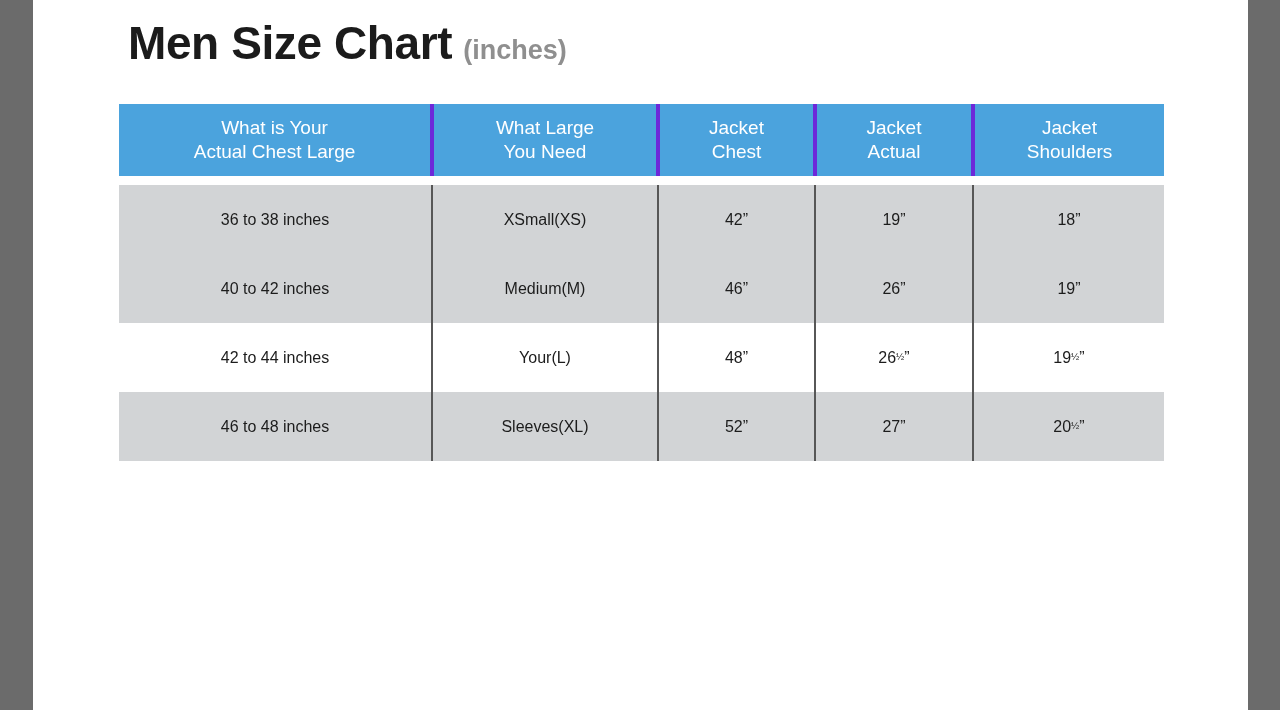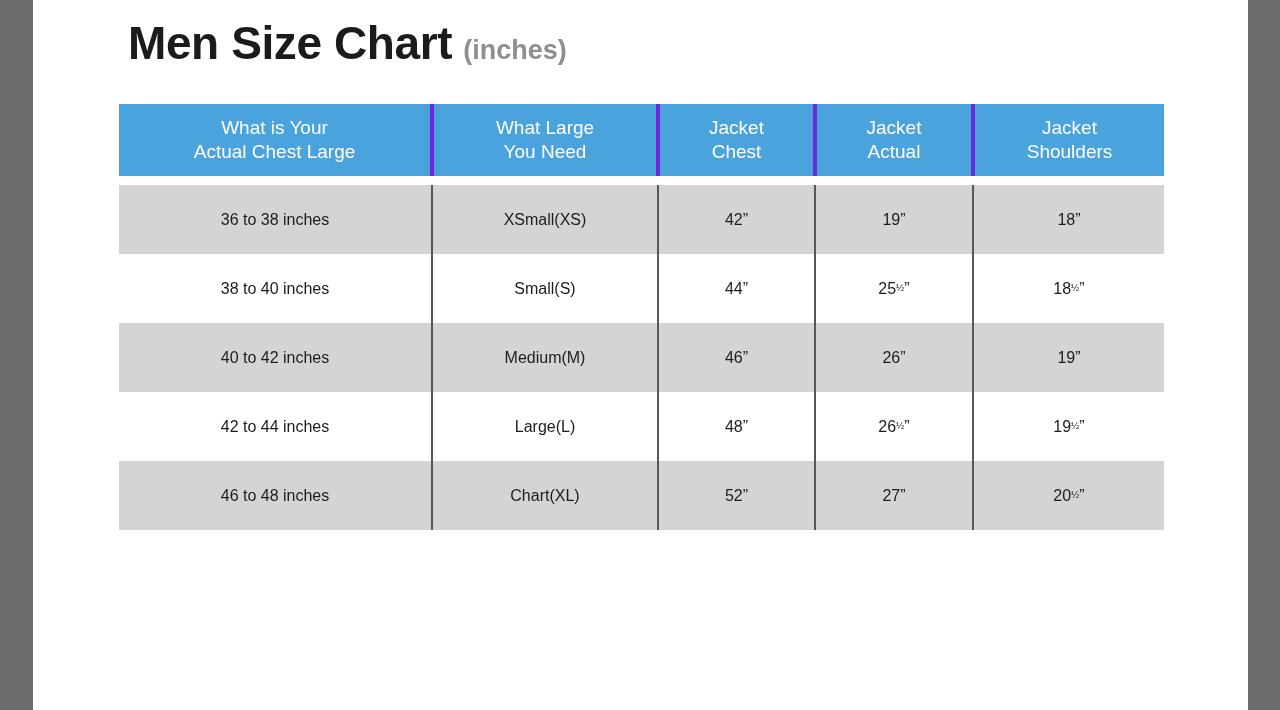--- a/index.html
+++ b/index.html
@@ -207,47 +207,40 @@
         </tr>
 
         <tr class="data-row shade">
           <td>36 to 38 inches</td>
           <td>XSmall(XS)</td>
           <td>42”</td>
           <td>19”</td>
           <td>18”</td>
         </tr>
 
-        <tr class="data-row plain">
-          <td>38 to 40 inches</td>
-          <td>Small(S)</td>
-          <td>44”</td>
-          <td>25<span class="frac">½</span><span class="inch">”</span></td>
-          <td>18<span class="frac">½</span><span class="inch">”</span></td>
-        </tr>
 
         <tr class="data-row shade">
           <td>40 to 42 inches</td>
           <td>Medium(M)</td>
           <td>46”</td>
           <td>26”</td>
           <td>19”</td>
         </tr>
 
         <tr class="data-row plain">
           <td>42 to 44 inches</td>
-          <td>Large(L)</td>
+          <td>Your(L)</td>
           <td>48”</td>
           <td>26<span class="frac">½</span><span class="inch">”</span></td>
           <td>19<span class="frac">½</span><span class="inch">”</span></td>
         </tr>
 
         <tr class="data-row shade">
           <td>46 to 48 inches</td>
-          <td>Chart(XL)</td>
+          <td>Sleeves(XL)</td>
           <td>52”</td>
           <td>27”</td>
           <td>20<span class="frac">½</span><span class="inch">”</span></td>
         </tr>
 
 
       </tbody>
     </table>
 
   </div>

